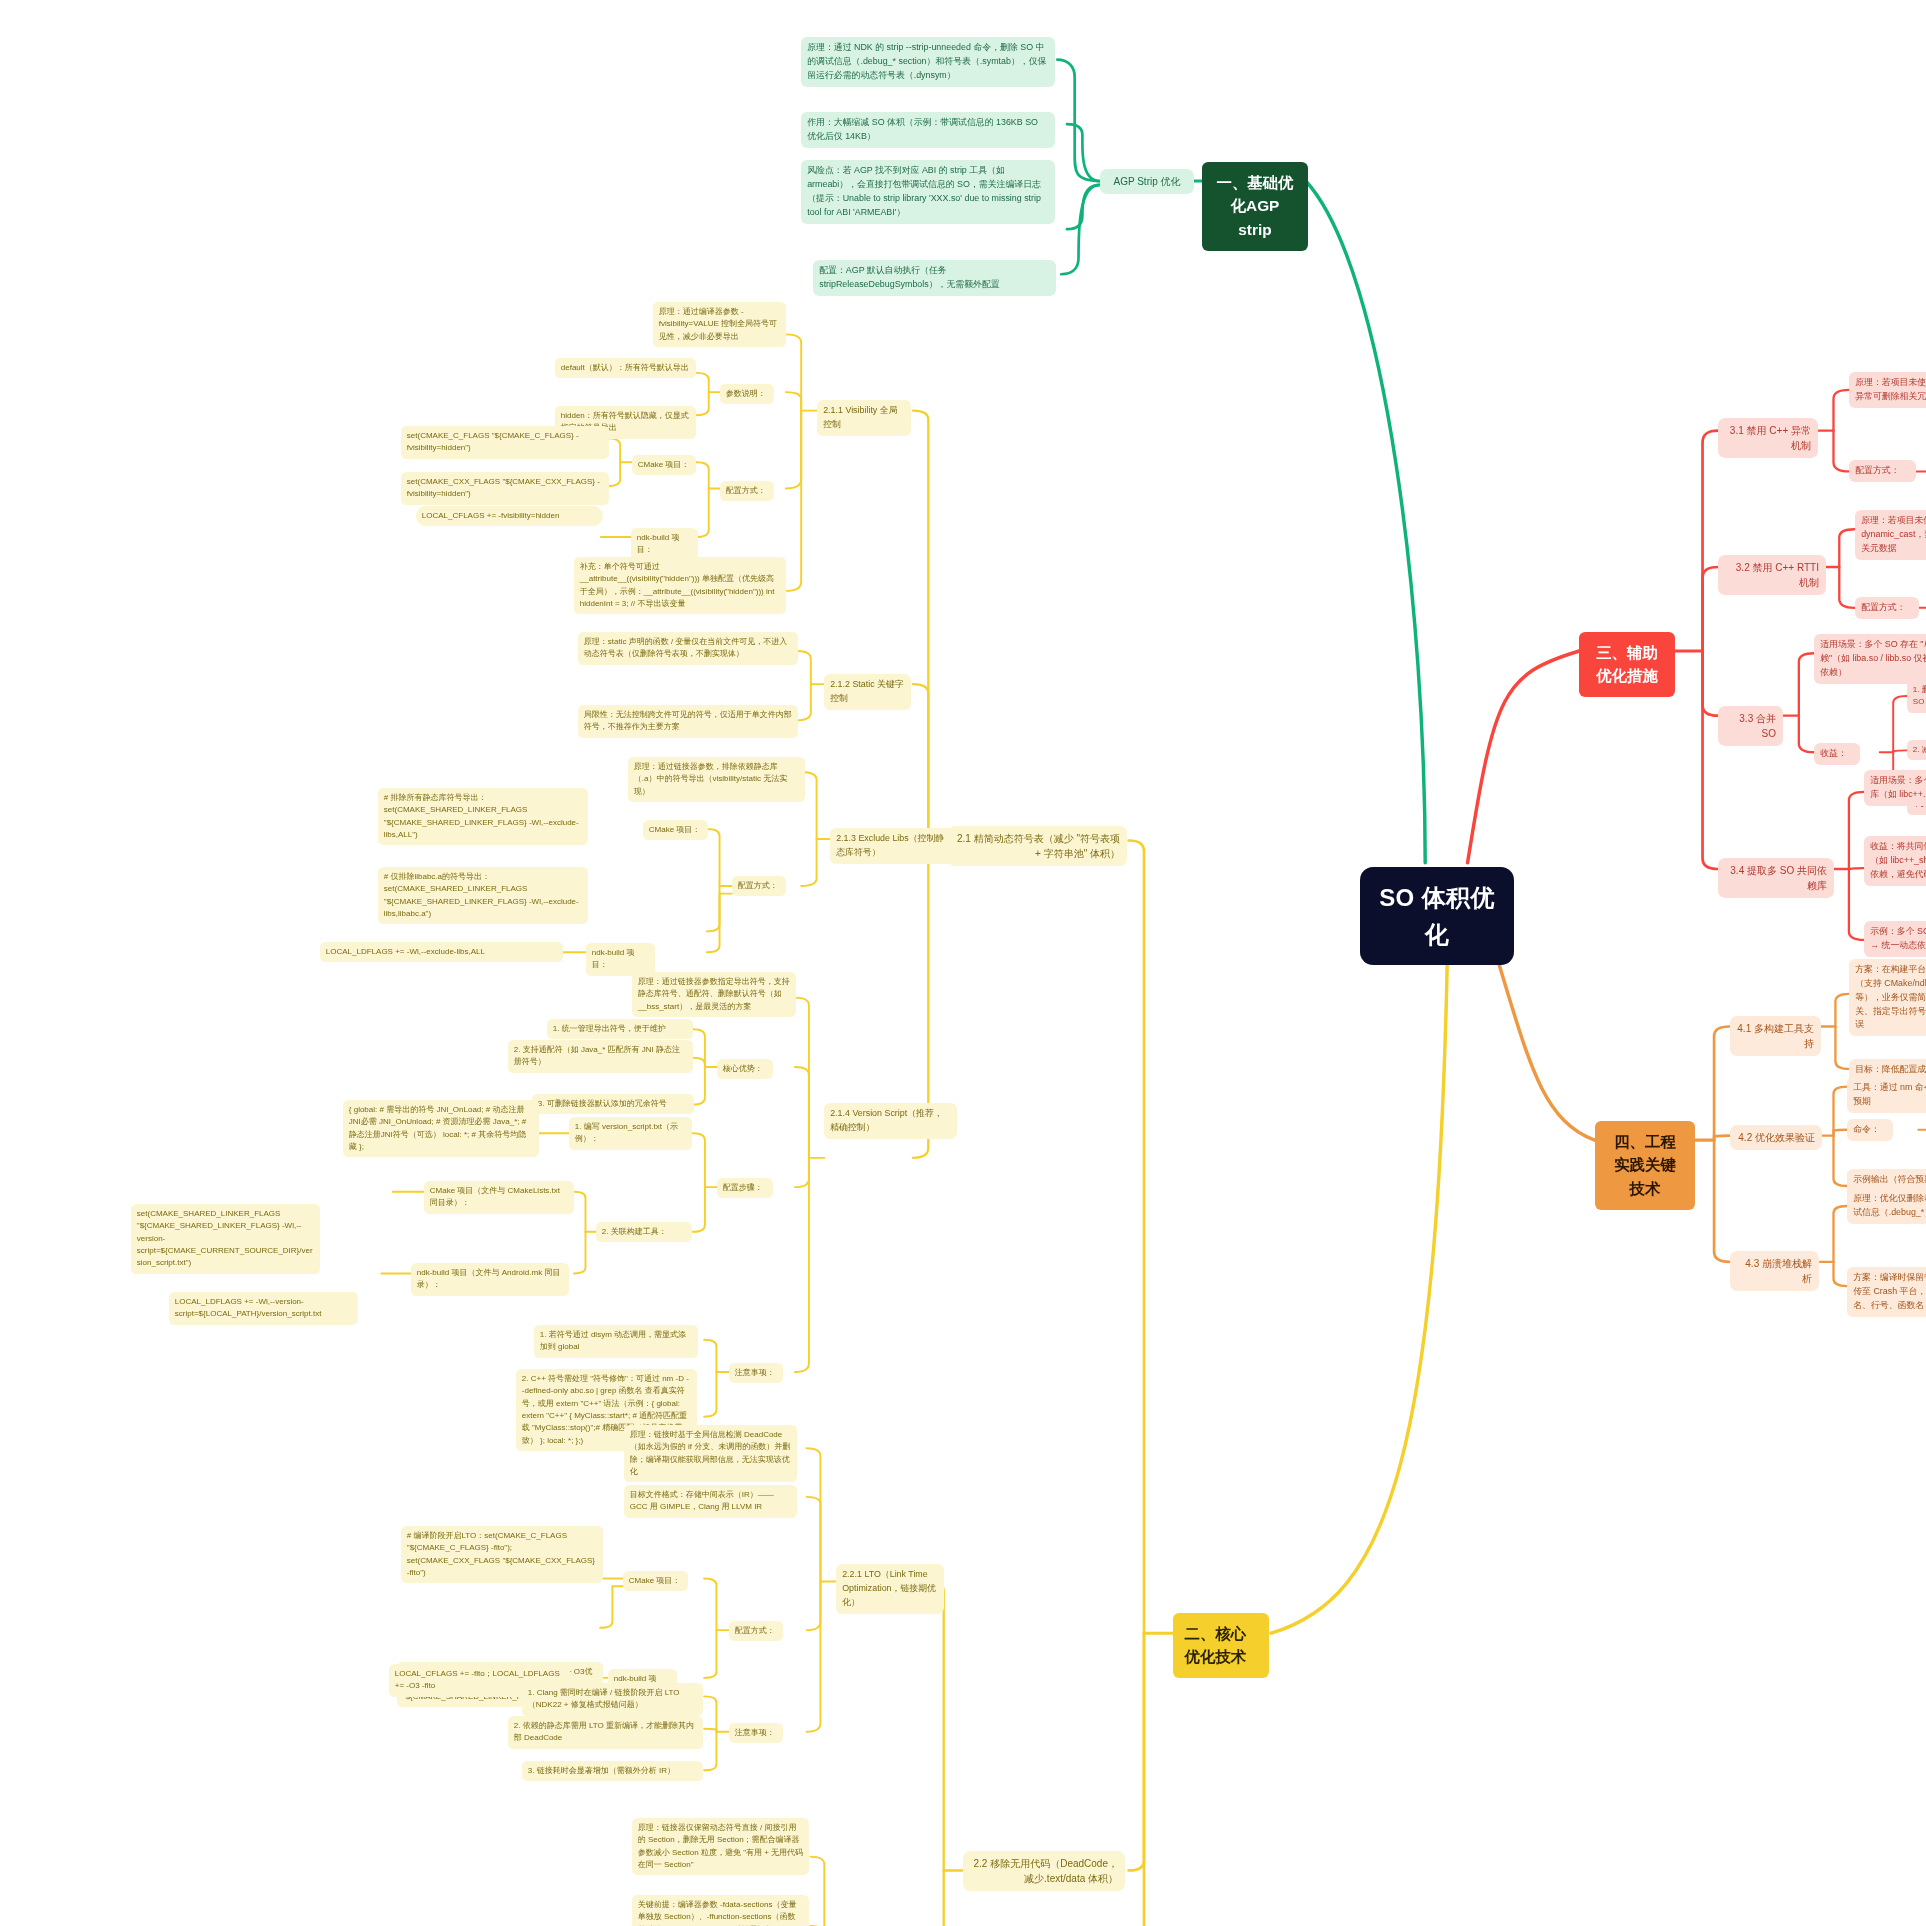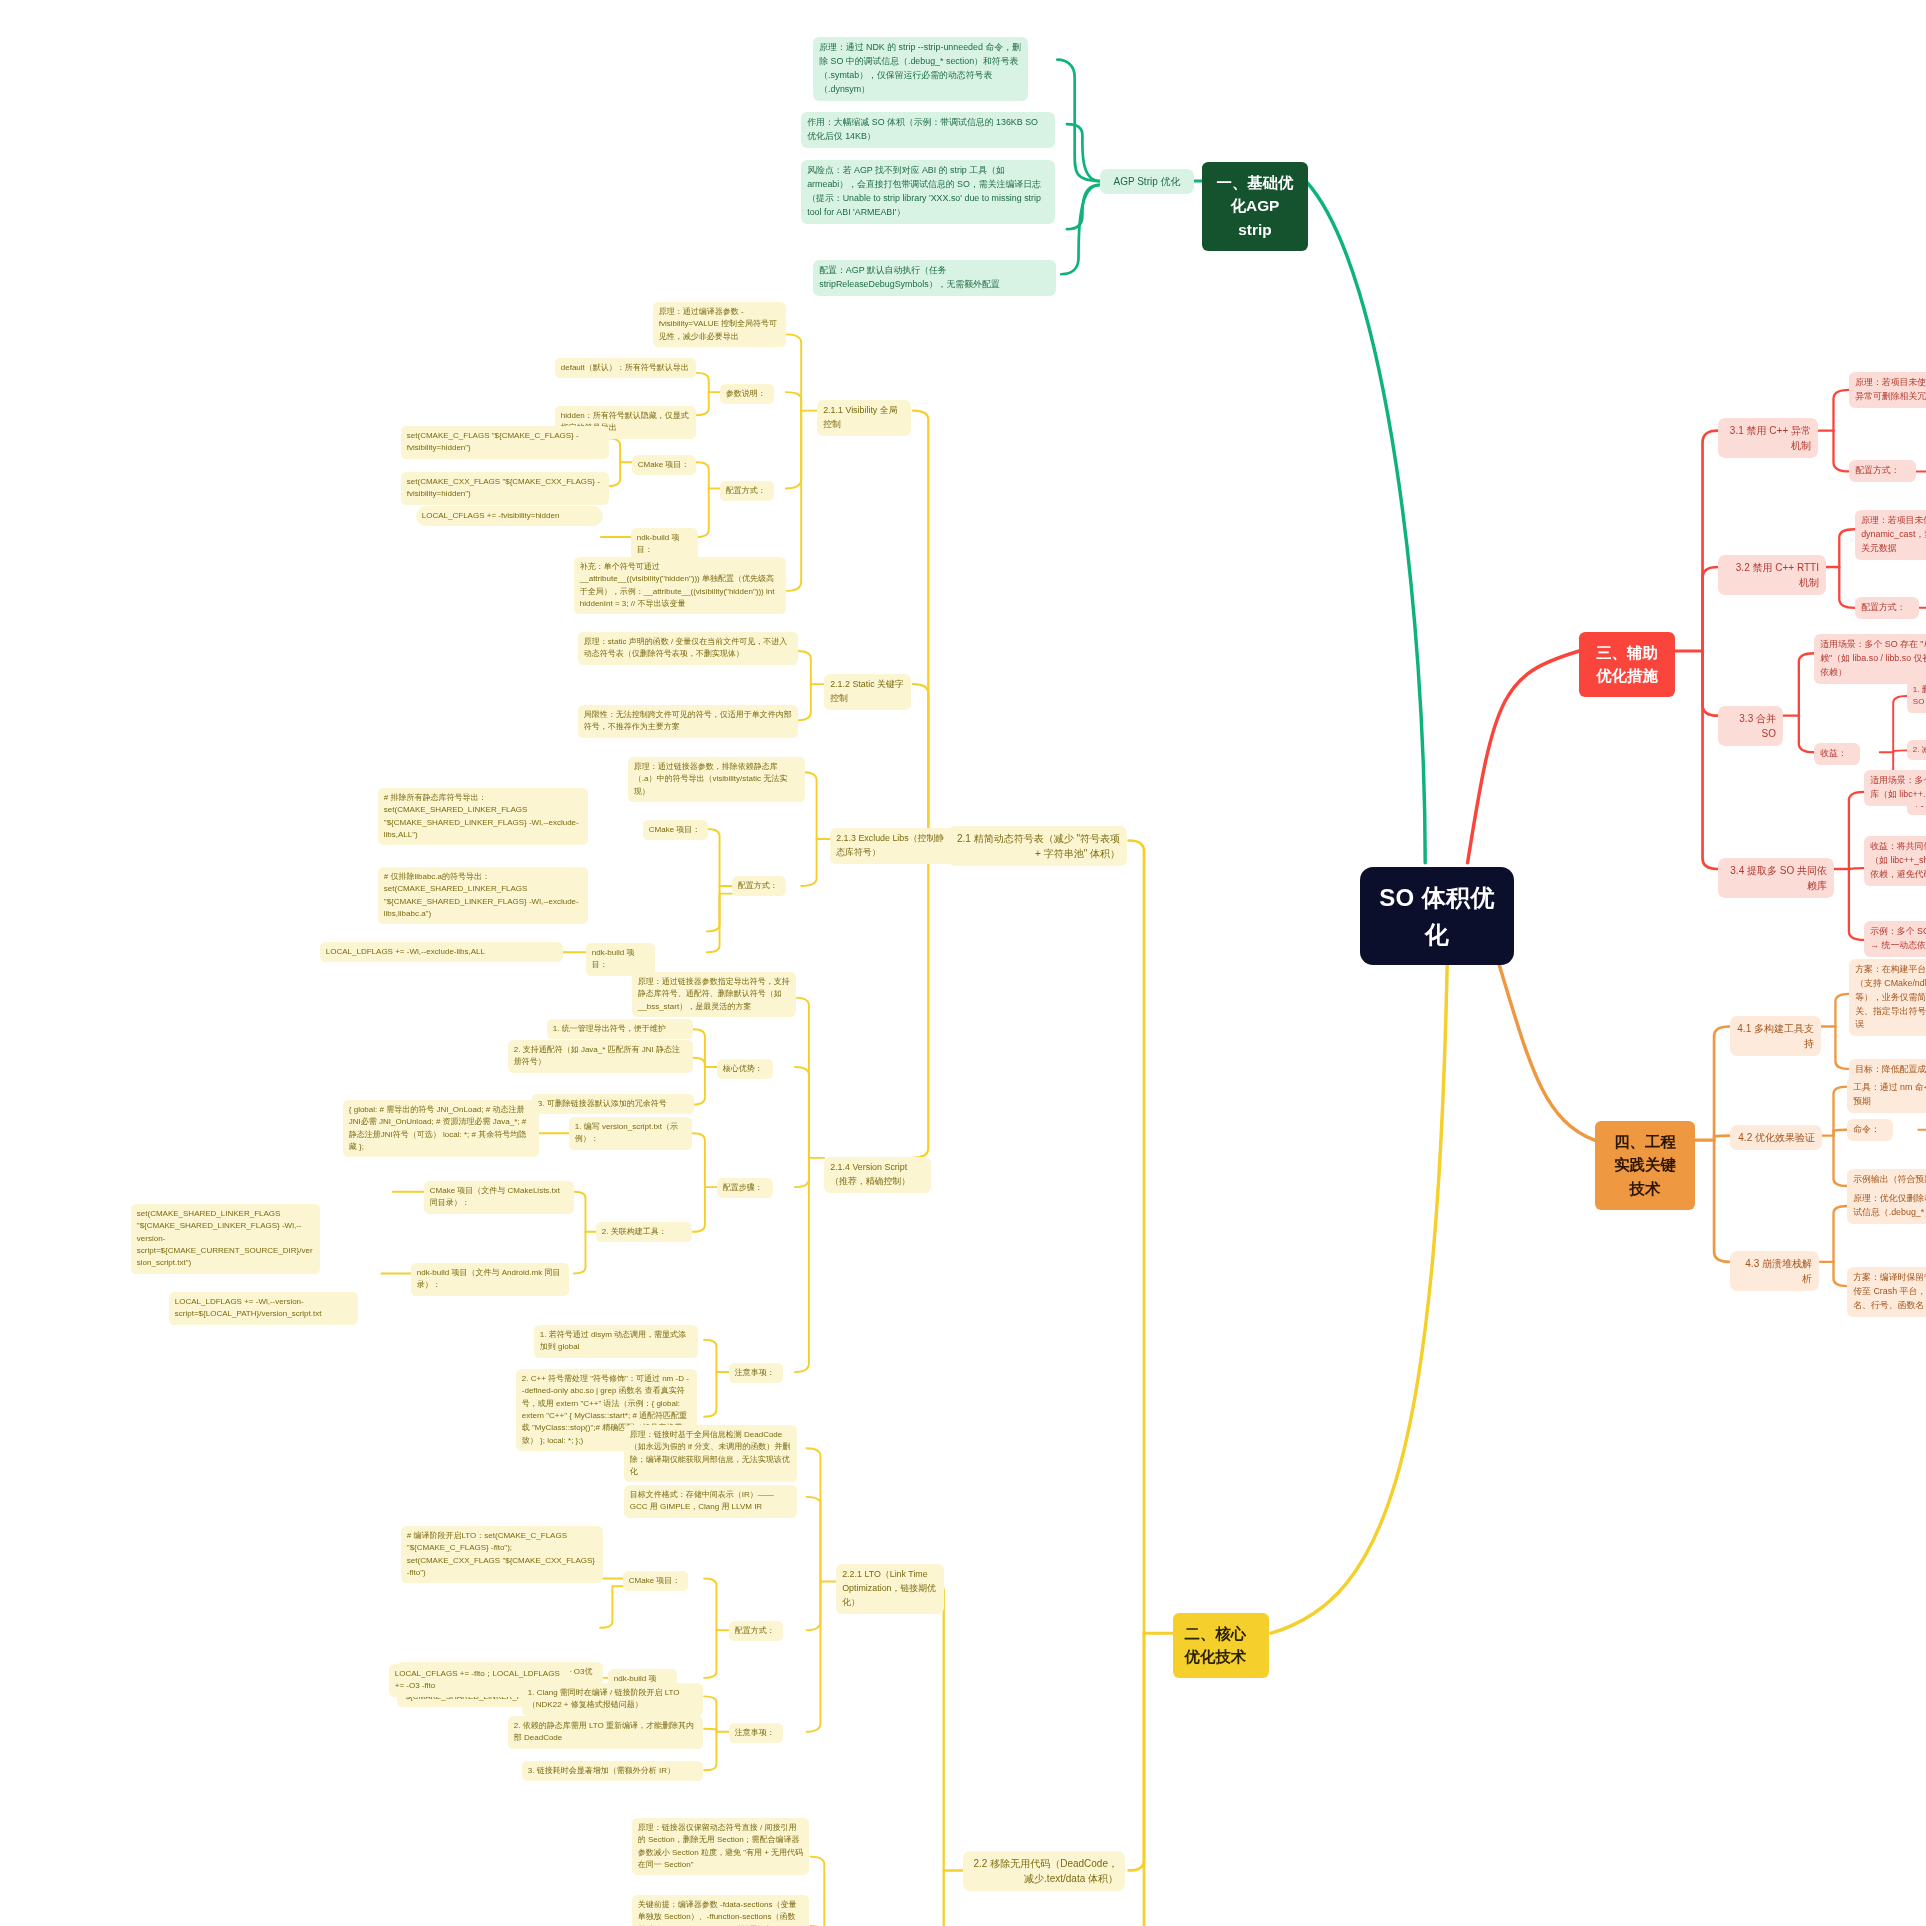--- a/index.html
+++ b/index.html
@@ -204,21 +204,21 @@
     <path d="M1958,6174 L1880,6174" stroke="#f5cf2b" stroke-width="5"></path>
     <path d="M1930,6336 L1860,6336" stroke="#f5cf2b" stroke-width="5"></path>
   </g>
 </svg>
 
 <div class="node root" style="left:1360px;top:867px;width:154px;">SO 体积优化</div>
 
 <div class="node main-1" style="left:1202px;top:162px;width:106px;text-align:center;">一、基础优化AGP strip</div>
 <div class="node g1 lvl2" style="left:1100px;top:169px;width:94px;text-align:center;">AGP Strip 优化</div>
 
-<div class="node g1 lvl3" style="left:801px;top:37px;width:215px;margin-left:12px;">原理：通过 NDK 的 strip --strip-unneeded 命令，删除 SO 中的调试信息（.debug_* section）和符号表（.symtab），仅保留运行必需的动态符号表（.dynsym）</div>
+<div class="node g1 lvl3" style="left:801px;top:37px;width:254px;">原理：通过 NDK 的 strip --strip-unneeded 命令，删除 SO 中的调试信息（.debug_* section）和符号表（.symtab），仅保留运行必需的动态符号表（.dynsym）</div>
 <div class="node g1 lvl3" style="left:801px;top:112px;width:254px;">作用：大幅缩减 SO 体积（示例：带调试信息的 136KB SO 优化后仅 14KB）</div>
 <div class="node g1 lvl3" style="left:801px;top:160px;width:254px;">风险点：若 AGP 找不到对应 ABI 的 strip 工具（如 armeabi），会直接打包带调试信息的 SO，需关注编译日志（提示：Unable to strip library 'XXX.so' due to missing strip tool for ABI 'ARMEABI'）</div>
 <div class="node g1 lvl3" style="left:813px;top:260px;width:243px;">配置：AGP 默认自动执行（任务 stripReleaseDebugSymbols），无需额外配置</div>
 
 <div class="node main-3" style="left:1579px;top:632px;width:96px;text-align:center;">三、辅助优化措施</div>
 
 <div class="node g3 lvl2" style="left:1718px;top:418px;width:100px;">3.1 禁用 C++ 异常机制</div>
 <div class="node g3 lvl3" style="left:1849px;top:372px;width:166px;">原理：若项目未使用 try…catch，禁用异常可删除相关冗余代码</div>
 <div class="node g3 lvl3" style="left:1849px;top:460px;width:67px;">配置方式：</div>
 
@@ -277,21 +277,21 @@
 
 <div class="node g2 lvl3" style="left:830px;top:828px;width:127px;">2.1.3 Exclude Libs（控制静态库符号）</div>
 <div class="node g2 lvl4" style="left:628px;top:757px;width:177px;">原理：通过链接器参数，排除依赖静态库（.a）中的符号导出（visibility/static 无法实现）</div>
 <div class="node g2 lvl4" style="left:732px;top:876px;width:54px;">配置方式：</div>
 <div class="node g2 lvl4" style="left:643px;top:820px;width:65px;">CMake 项目：</div>
 <div class="node g2 lvl4" style="left:378px;top:788px;width:210px;"># 排除所有静态库符号导出：set(CMAKE_SHARED_LINKER_FLAGS "${CMAKE_SHARED_LINKER_FLAGS} -Wl,--exclude-libs,ALL")</div>
 <div class="node g2 lvl4" style="left:378px;top:867px;width:210px;"># 仅排除libabc.a的符号导出：set(CMAKE_SHARED_LINKER_FLAGS "${CMAKE_SHARED_LINKER_FLAGS} -Wl,--exclude-libs,libabc.a")</div>
 <div class="node g2 lvl4" style="left:586px;top:943px;width:69px;">ndk-build 项目：</div>
 <div class="node g2 lvl4" style="left:320px;top:942px;width:243px;">LOCAL_LDFLAGS += -Wl,--exclude-libs,ALL</div>
 
-<div class="node g2 lvl3" style="left:824px;top:1157px;width:107px;">2.1.4 Version Script（推荐，精确控制）</div>
+<div class="node g2 lvl3" style="left:824px;top:1103px;width:133px;">2.1.4 Version Script（推荐，精确控制）</div>
 <div class="node g2 lvl4" style="left:632px;top:972px;width:164px;">原理：通过链接器参数指定导出符号，支持静态库符号、通配符、删除默认符号（如 __bss_start），是最灵活的方案</div>
 <div class="node g2 lvl4" style="left:717px;top:1059px;width:56px;">核心优势：</div>
 <div class="node g2 lvl4" style="left:547px;top:1019px;width:146px;">1. 统一管理导出符号，便于维护</div>
 <div class="node g2 lvl4" style="left:508px;top:1040px;width:185px;">2. 支持通配符（如 Java_* 匹配所有 JNI 静态注册符号）</div>
 <div class="node g2 lvl4" style="left:532px;top:1094px;width:162px;">3. 可删除链接器默认添加的冗余符号</div>
 <div class="node g2 lvl4" style="left:717px;top:1178px;width:56px;">配置步骤：</div>
 <div class="node g2 lvl4" style="left:569px;top:1117px;width:123px;">1. 编写 version_script.txt（示例）：</div>
 <div class="node g2 lvl4" style="left:343px;top:1100px;width:196px;">{ global: # 需导出的符号 JNI_OnLoad; # 动态注册JNI必需 JNI_OnUnload; # 资源清理必需 Java_*; # 静态注册JNI符号（可选） local: *; # 其余符号均隐藏 };</div>
 <div class="node g2 lvl4" style="left:596px;top:1222px;width:96px;">2. 关联构建工具：</div>
 <div class="node g2 lvl4" style="left:424px;top:1181px;width:150px;">CMake 项目（文件与 CMakeLists.txt 同目录）：</div>

